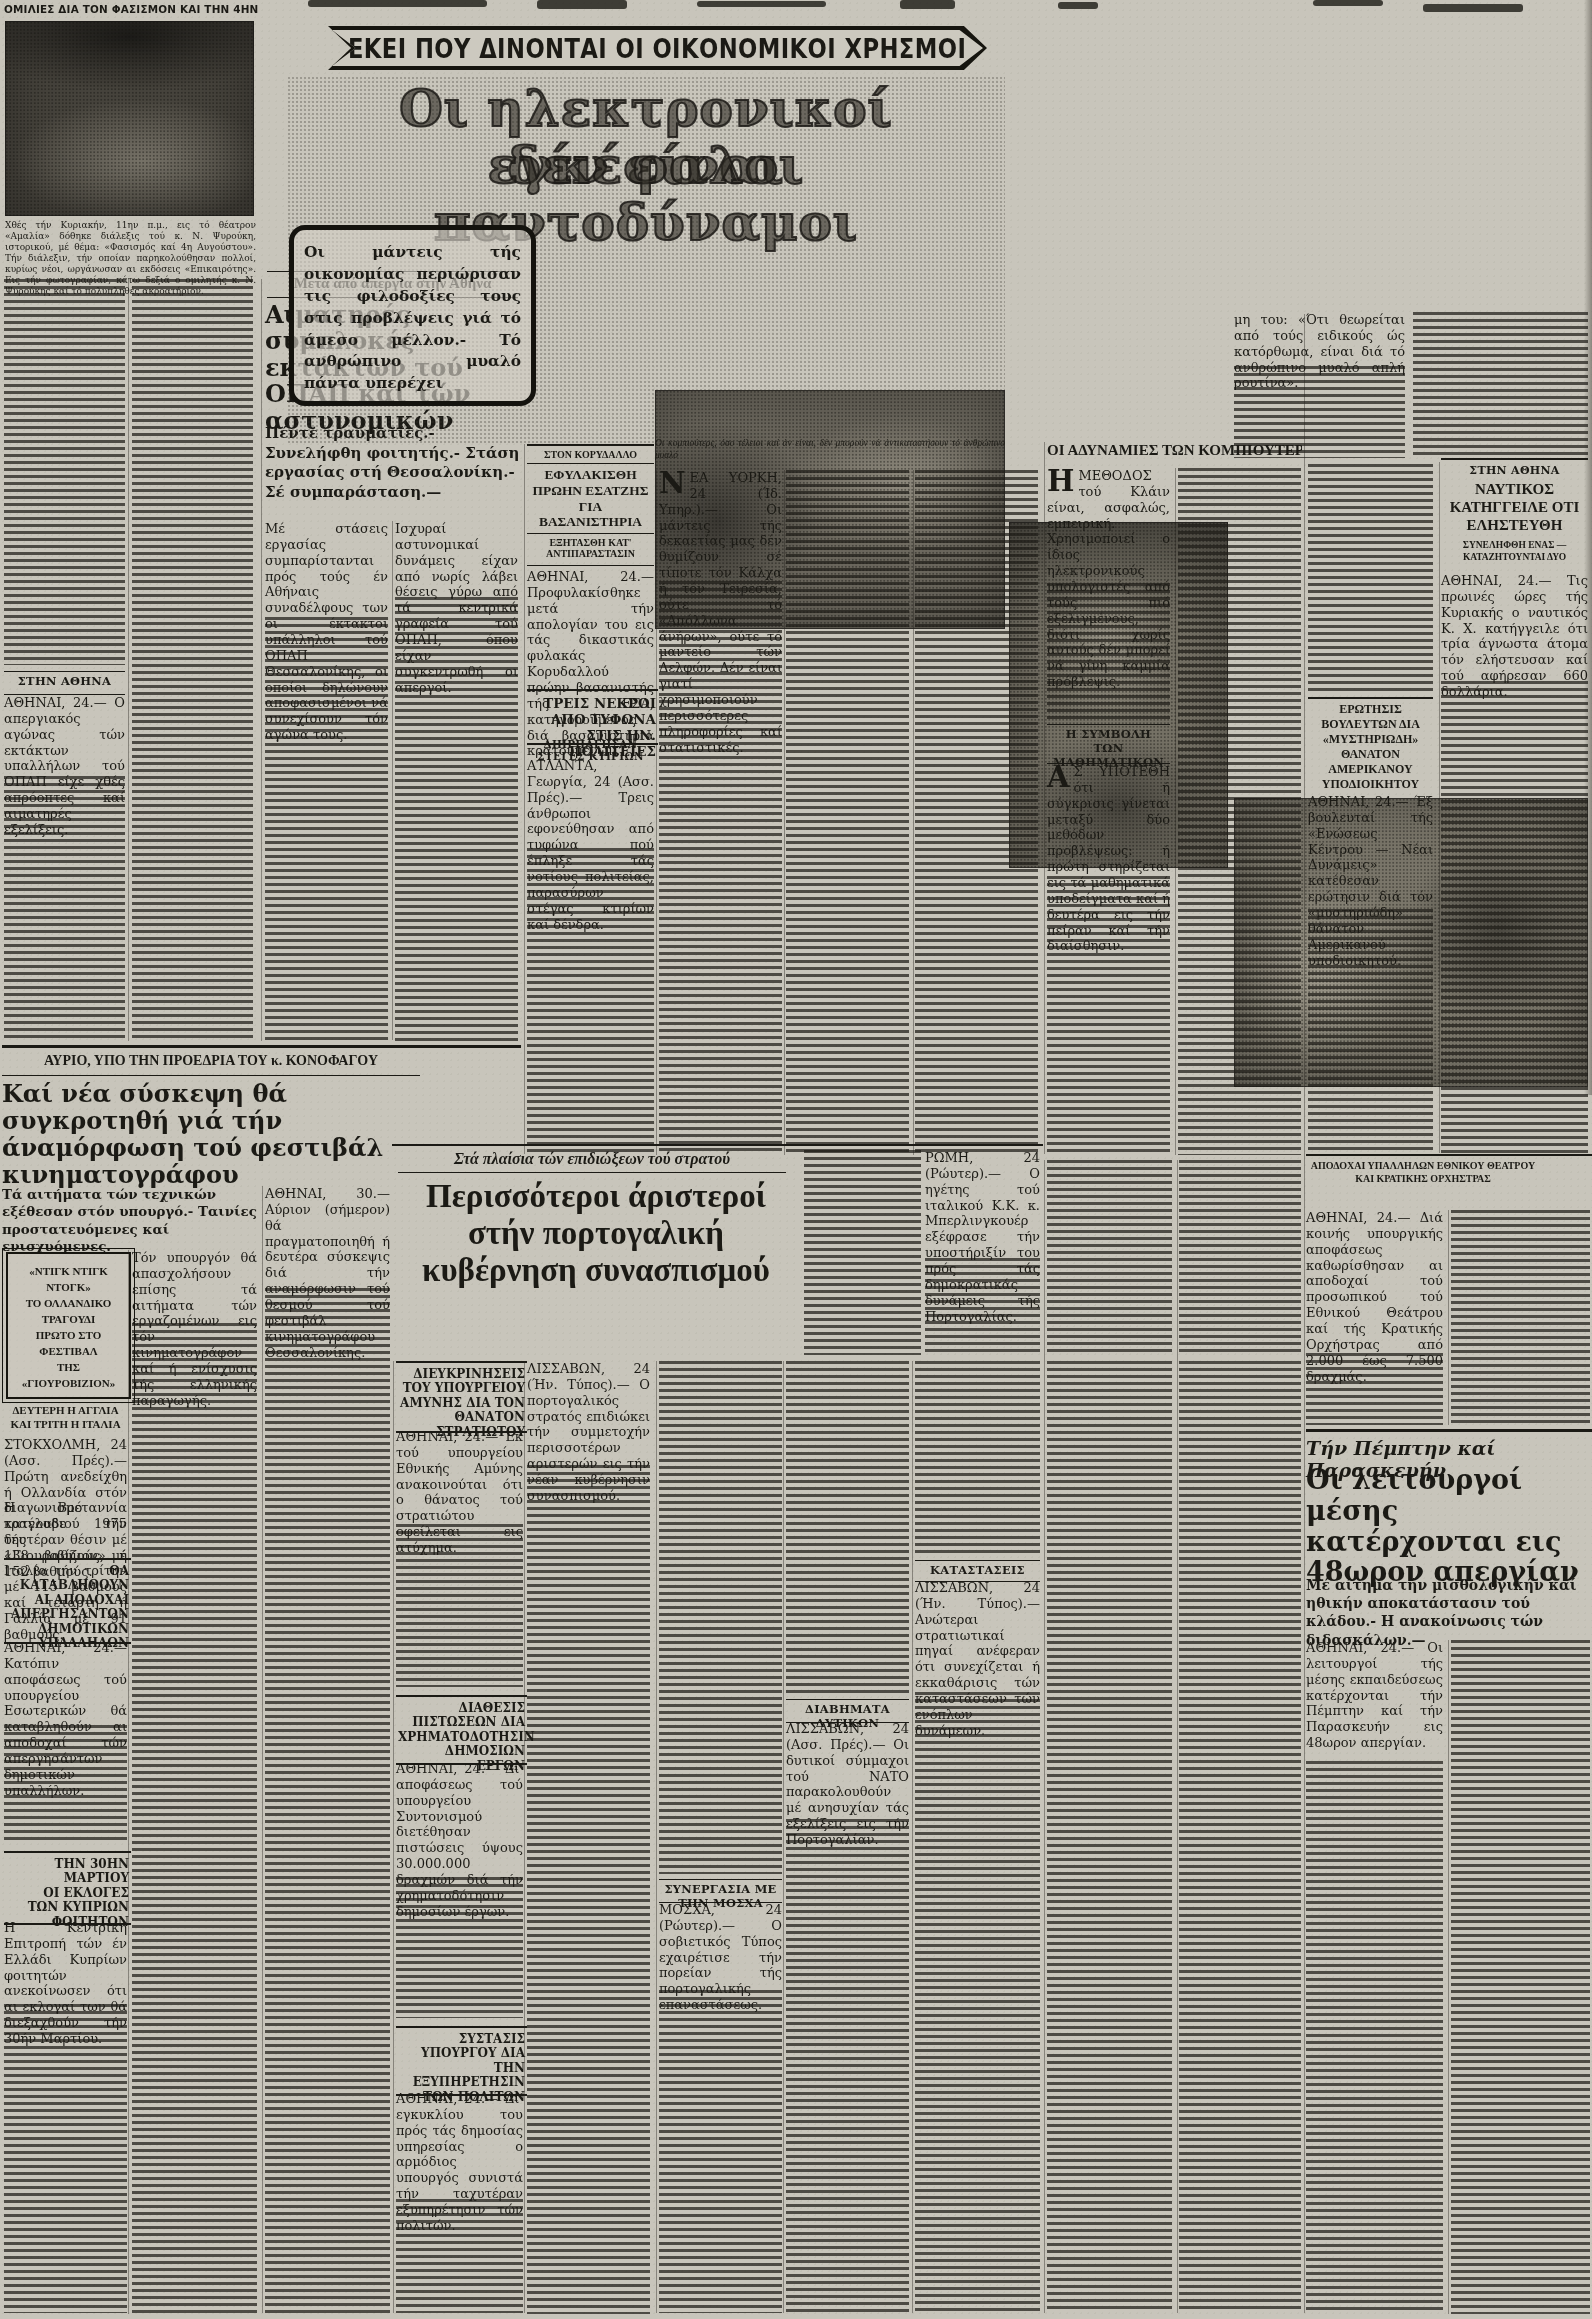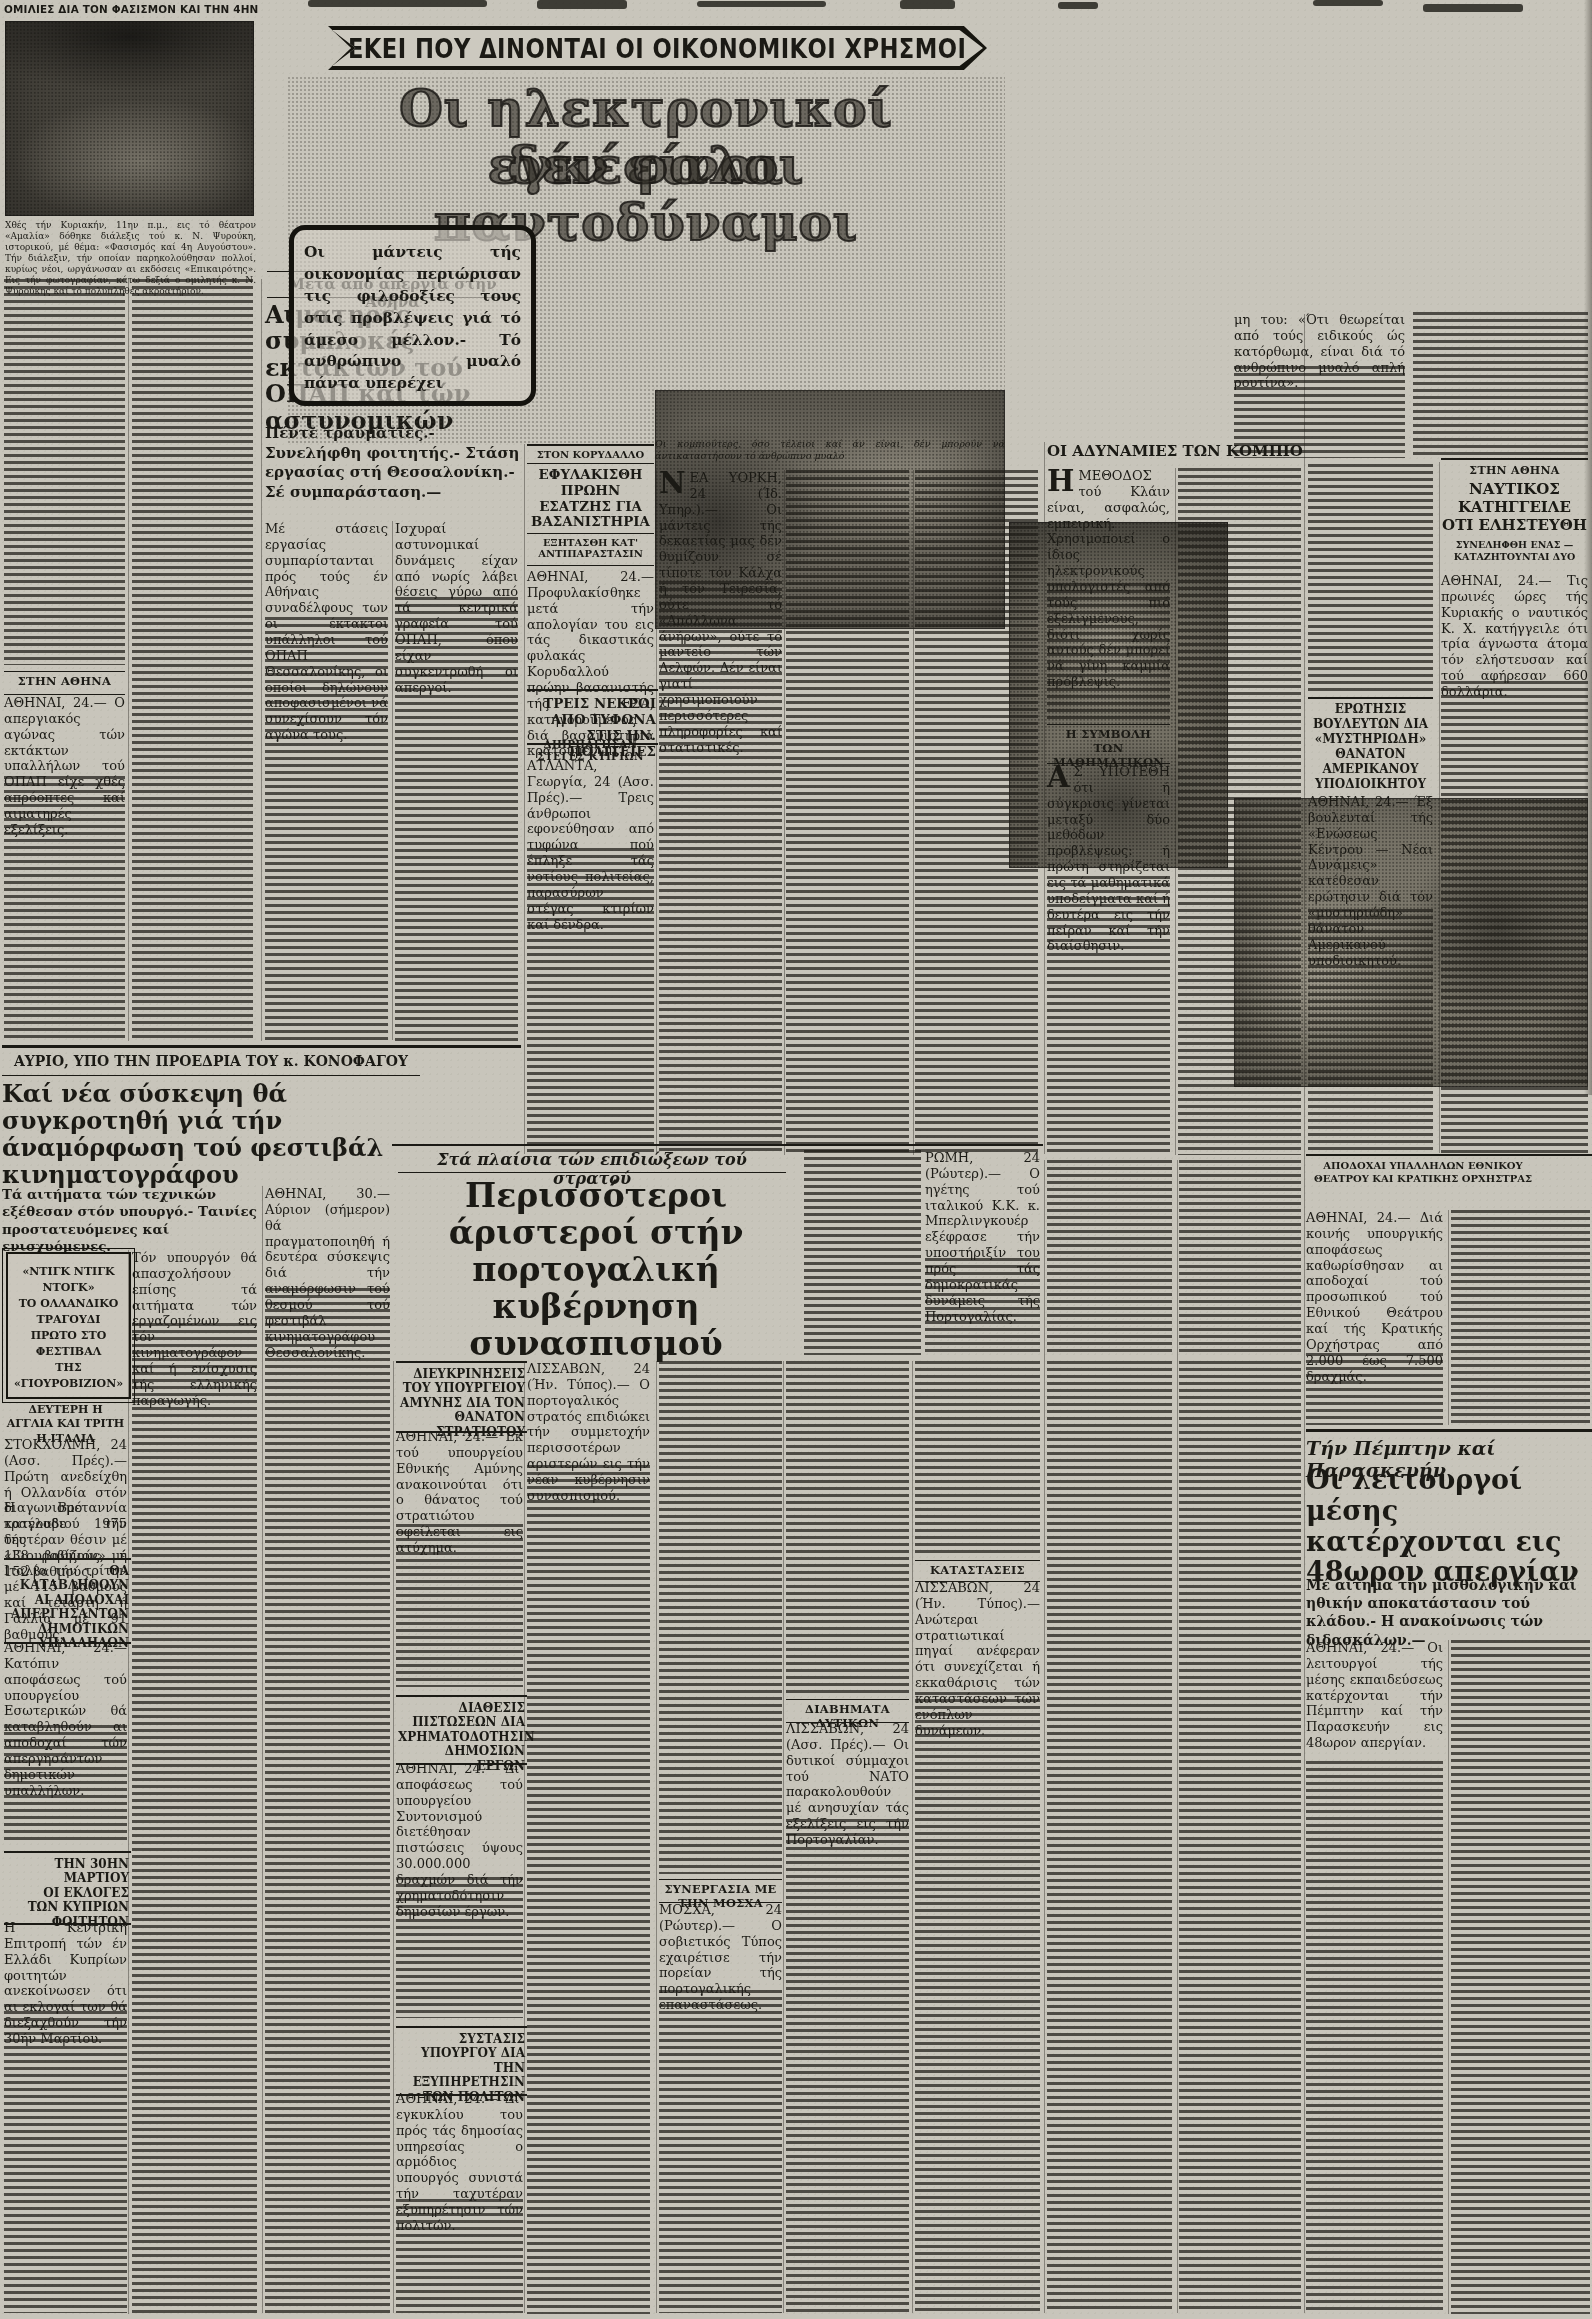--- a/index.html
+++ b/index.html
@@ -3,21 +3,21 @@
 <meta charset="utf-8">
 <style>
   html,body{margin:0;padding:0;background:#8e8b82;}
   .page{position:relative;width:1592px;height:2319px;margin:0 auto;background:#c8c5bb;
         background-image:radial-gradient(rgba(120,115,100,.08) 1px,transparent 1px);background-size:7px 7px;
         color:#1b1a15;font-family:"DejaVu Serif",serif;overflow:hidden;}
   .abs{position:absolute;}
   .sans{font-family:"DejaVu Sans",sans-serif;}
   .b{font-weight:bold;}
   .it{font-style:italic;}
-  .ctr{text-align:center;}
+  .ctr{text-align:center;font-family:Liberation Serif, serif;}
   .pre{white-space:pre-line;}
   .nw{white-space:nowrap;overflow:hidden;}
   .lead{font-size:13px;line-height:1.22;text-align:justify;}
   .cap{font-size:9px;line-height:1.22;text-align:justify;}
   .xh{font-weight:bold;font-size:11.4px;text-align:center;letter-spacing:0.3px;}
   .xh.rules{border-top:1px solid #1b1a15;border-bottom:1px solid #1b1a15;padding:2px 0;}
   .bh{font-weight:bold;text-align:right;line-height:1.2;border-top:2px solid #1b1a15;border-bottom:2px solid #1b1a15;padding:4px 2px;}
   .vr{width:1px;background:rgba(35,33,28,.4);}
   .hr{background:#1b1a15;}
   .fx{background-image:repeating-linear-gradient(rgba(30,28,23,.72) 0 3px,transparent 3px 7px);}

